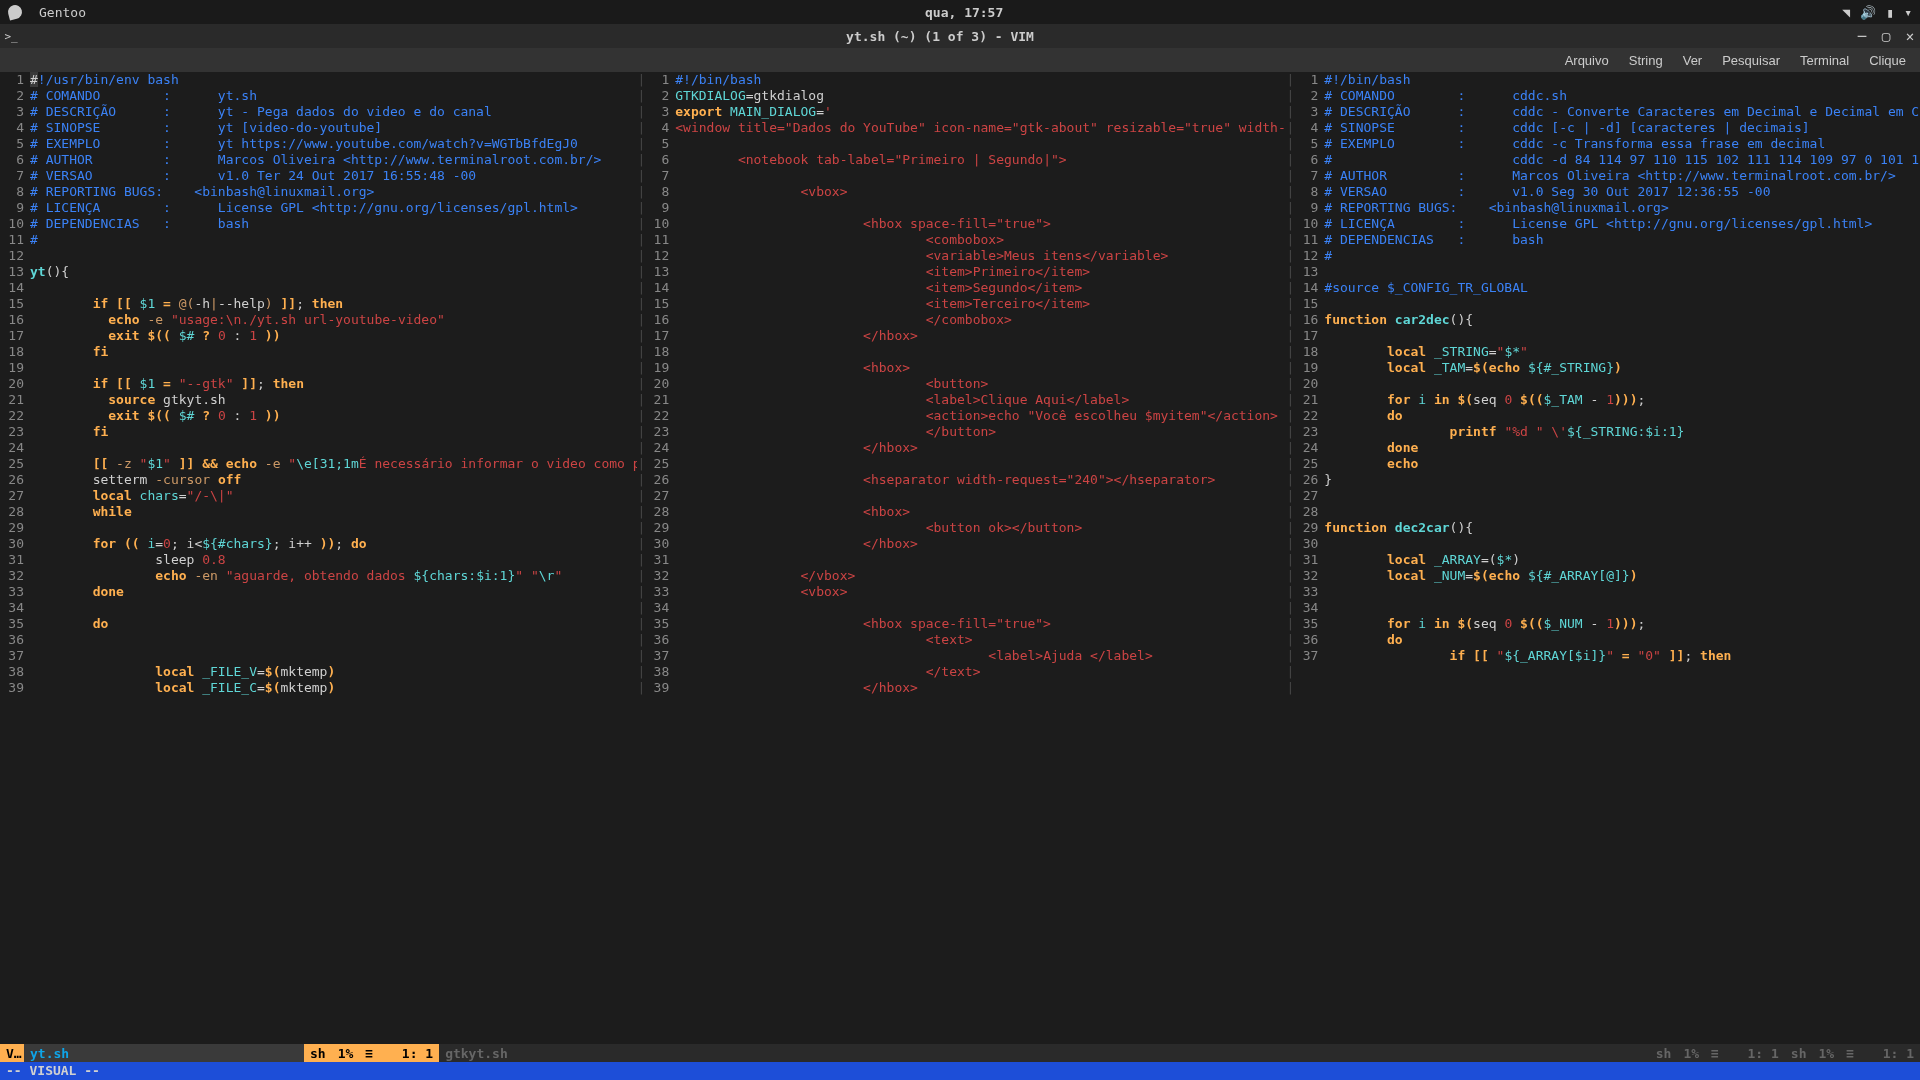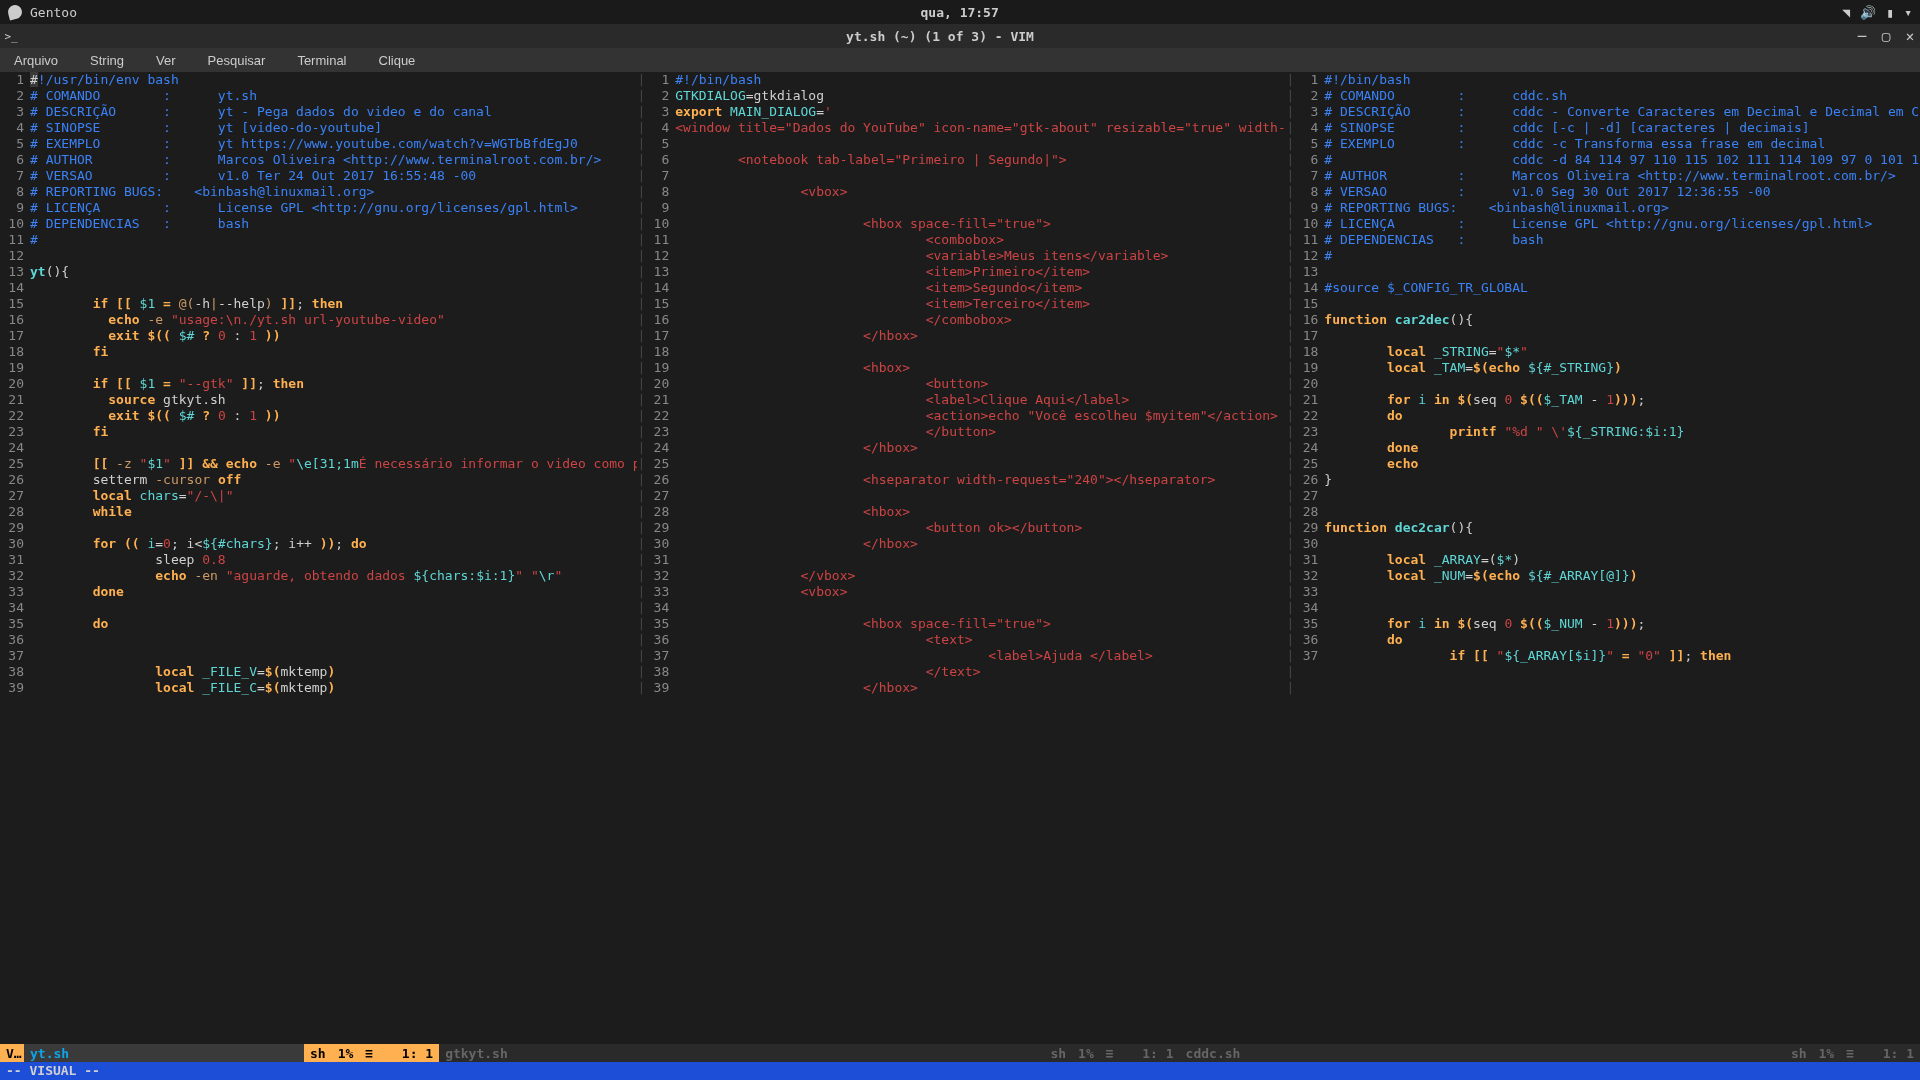--- a/index.html
+++ b/index.html
@@ -1,27 +1,27 @@
 <!DOCTYPE html>
 <html><head>
 <meta charset="utf-8">
 <style>
 * { margin: 0; padding: 0; box-sizing: border-box; }
 body { background: #000; font-family: monospace; font-size: 13px; color: #b0b0b0; overflow: hidden; }
 .topbar { background: #1a1a1a; height: 24px; display: flex; align-items: center; padding: 0 8px; color: #ccc; }
-.topbar-left { display: flex; gap: 8px; }
+.topbar-left { display: flex; gap: 17px; }
 .topbar-center { flex: 1; text-align: center; font-weight: bold; }
 .topbar-right { display: flex; align-items: center; gap: 10px; }
 .gentoo-logo { width: 14px; height: 14px; background: #ccc; border-radius: 50% 50% 50% 0; transform: rotate(-15deg); }
 .titlebar { background: #2a2a2a; height: 24px; display: flex; align-items: center; padding: 0 4px; color: #ccc; }
 .titlebar-icon { width: 14px; height: 14px; margin-right: 6px; display: flex; align-items: center; justify-content: center; font-size: 11px; }
 .titlebar-title { flex: 1; text-align: center; font-weight: bold; }
 .win-btns { display: flex; gap: 12px; }
 .win-btn { width: 12px; height: 12px; cursor: pointer; font-size: 14px; font-weight: bold; text-align: center; line-height: 12px; }
-.menubar { background: #333; height: 24px; display: flex; align-items: center; padding: 0 4px; gap: 12px; color: #ccc; font-family: sans-serif; font-size: 13px; }
+.menubar { background: #333; height: 24px; display: flex; align-items: center; padding: 0 4px; gap: 0; color: #ccc; font-family: sans-serif; font-size: 13px; justify-content: flex-end; }
 .menu-item { padding: 2px 10px; cursor: pointer; }
 .editor { background: #1c1c1c; height: calc(100vh - 24px - 24px - 24px - 18px - 18px); display: flex; position: relative; }
 .pane { display: flex; position: relative; }
 .pane1 { width: 33.2%; }
 .pane2 { width: 33.4%; }
 .pane3 { width: 33.4%; }
 .gutter { width: 30px; text-align: right; padding-right: 6px; color: #888; user-select: none; }
 .code { flex: 1; white-space: pre; overflow: hidden; }
 .vsep { color: #444; width: 10px; text-align: center; }
 .ln { height: 16px; line-height: 16px; }
@@ -297,20 +297,19 @@
   <div class="stat-seg stat-file" style="flex:0 0 auto; min-width:280px">yt.sh</div>
   <div class="stat-seg stat-active" style="flex:0 0 auto">sh</div>
   <div class="stat-seg stat-active">1%</div>
   <div class="stat-seg stat-active">≡</div>
   <div class="stat-seg stat-active" style="min-width:60px; justify-content:flex-end">1:   1</div>
   <div class="stat-seg stat-inact" style="flex:1">gtkyt.sh</div>
   <div class="stat-seg stat-inact">sh</div>
   <div class="stat-seg stat-inact">1%</div>
   <div class="stat-seg stat-inact">≡</div>
   <div class="stat-seg stat-inact" style="min-width:60px; justify-content:flex-end">1:   1</div>
-  <div class="stat-seg stat-inact" style="flex:1">cddc.sh</div>
   <div class="stat-seg stat-inact">sh</div>
   <div class="stat-seg stat-inact">1%</div>
   <div class="stat-seg stat-inact">≡</div>
   <div class="stat-seg stat-inact" style="min-width:60px; justify-content:flex-end">1:   1</div>
 </div>
 
 <div class="modeline">-- VISUAL --</div>
 
 </body></html>

